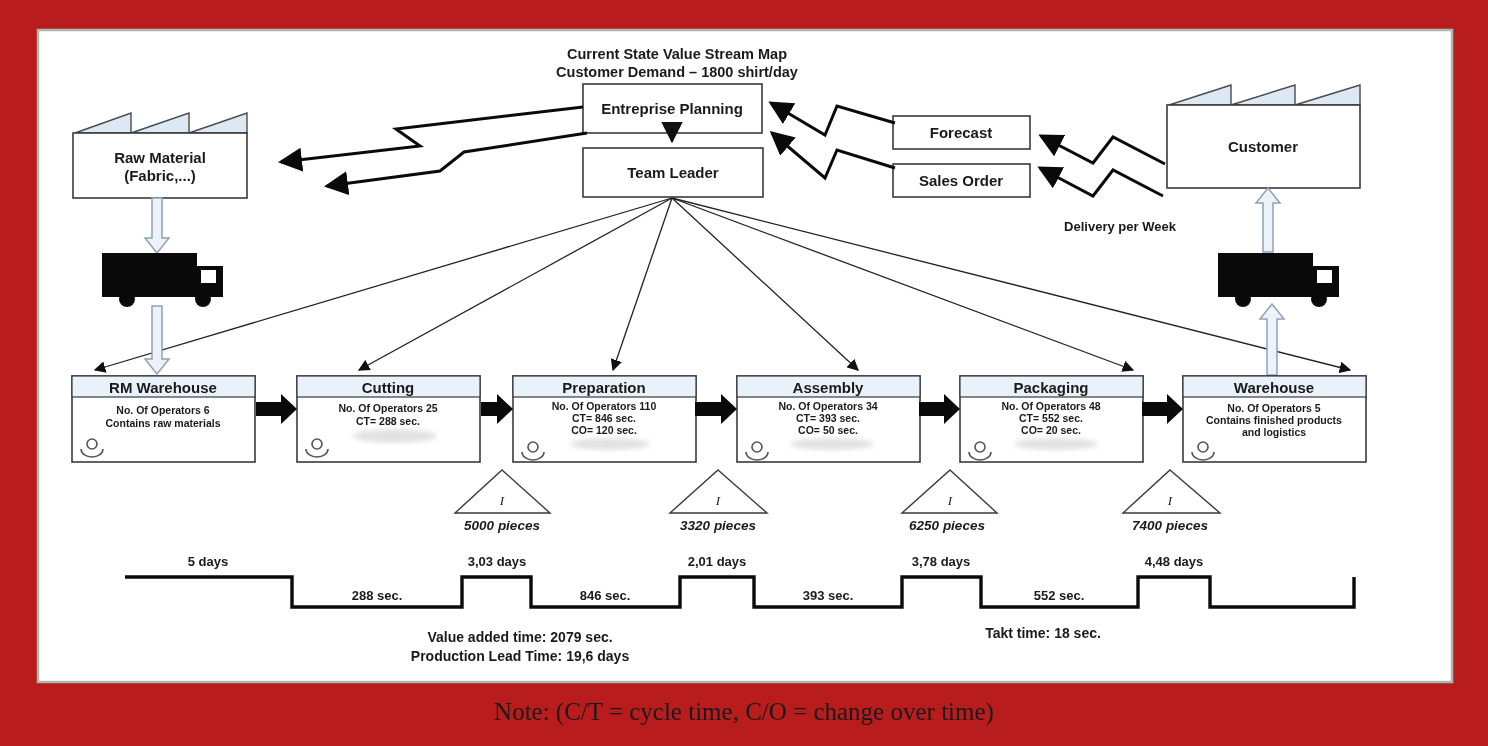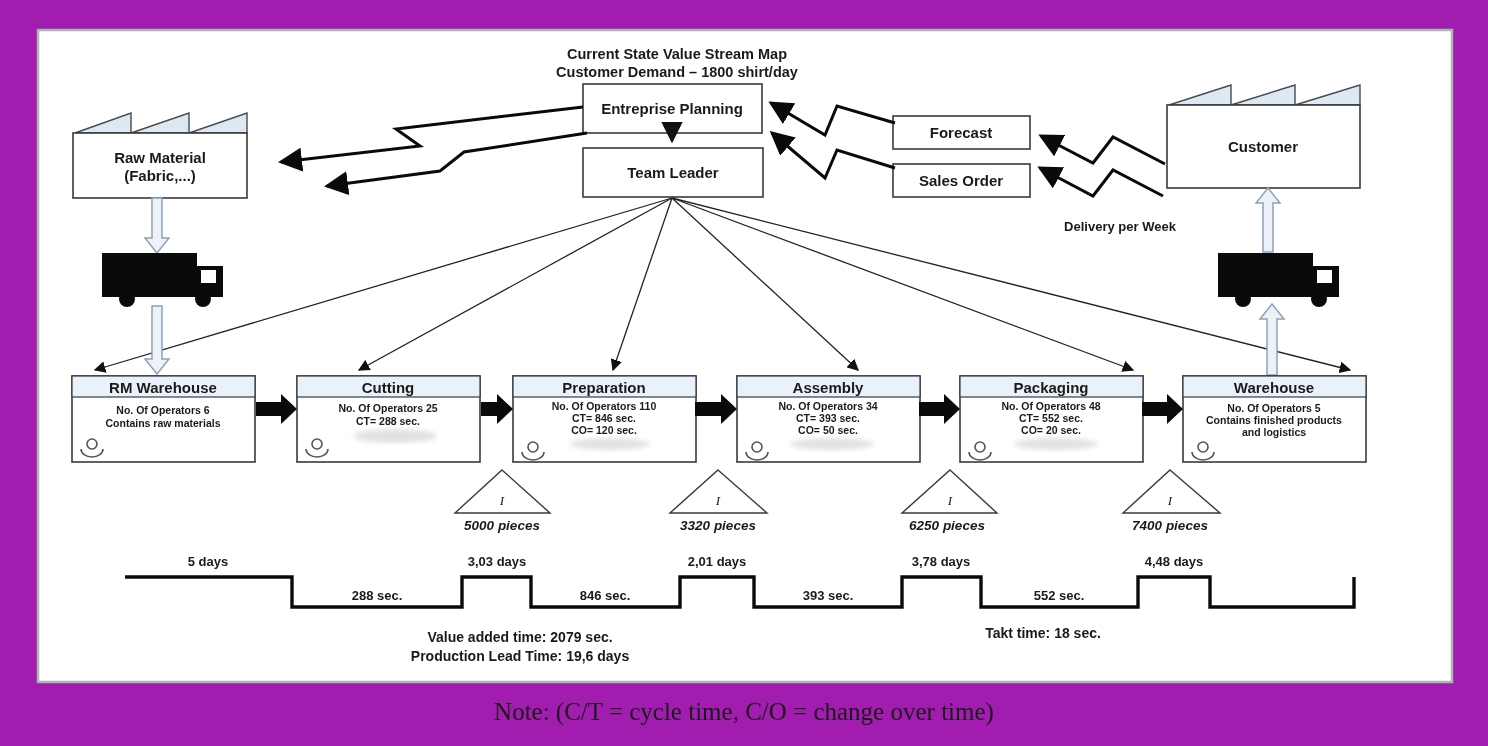--- a/index.html
+++ b/index.html
@@ -1,16 +1,16 @@
 <!DOCTYPE html>
 <html><head>
 <meta charset="utf-8">
 <style>
   html,body{margin:0;padding:0;background:#ffffff;}
-  .page{position:relative;width:1488px;height:746px;background:#a21caf;font-family:"Liberation Sans",sans-serif;}
+  .page{position:relative;width:1488px;height:746px;background:#b91c1c;font-family:"Liberation Sans",sans-serif;}
   svg text{font-family:"Liberation Sans",sans-serif;fill:#1a1a1a;}
   .title-txt{font-size:14.5px;font-weight:700;}
   .box-name{font-size:15px;font-weight:700;}
   .box-line{font-size:10.5px;font-weight:700;}
   .lbl{font-size:13px;font-weight:700;}
   .lbl-md{font-size:14px;font-weight:700;}
   .inv-lbl{font-size:13.5px;font-weight:700;font-style:italic;}
   .inv-i{font-size:13px;font-style:italic;font-family:"Liberation Serif",serif;}
   .note-txt{font-size:25px;font-family:"Liberation Serif",serif;}
   .proc-box{fill:#ffffff;stroke:#3a3a3a;stroke-width:1.6;}

